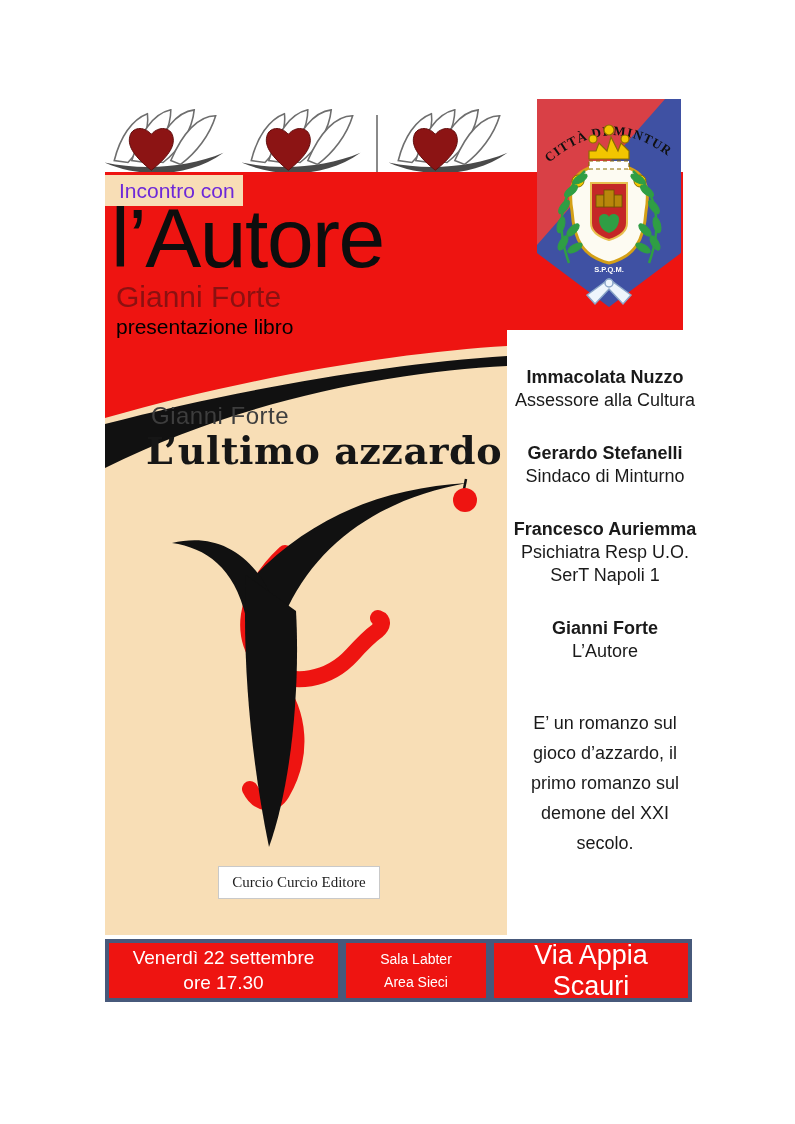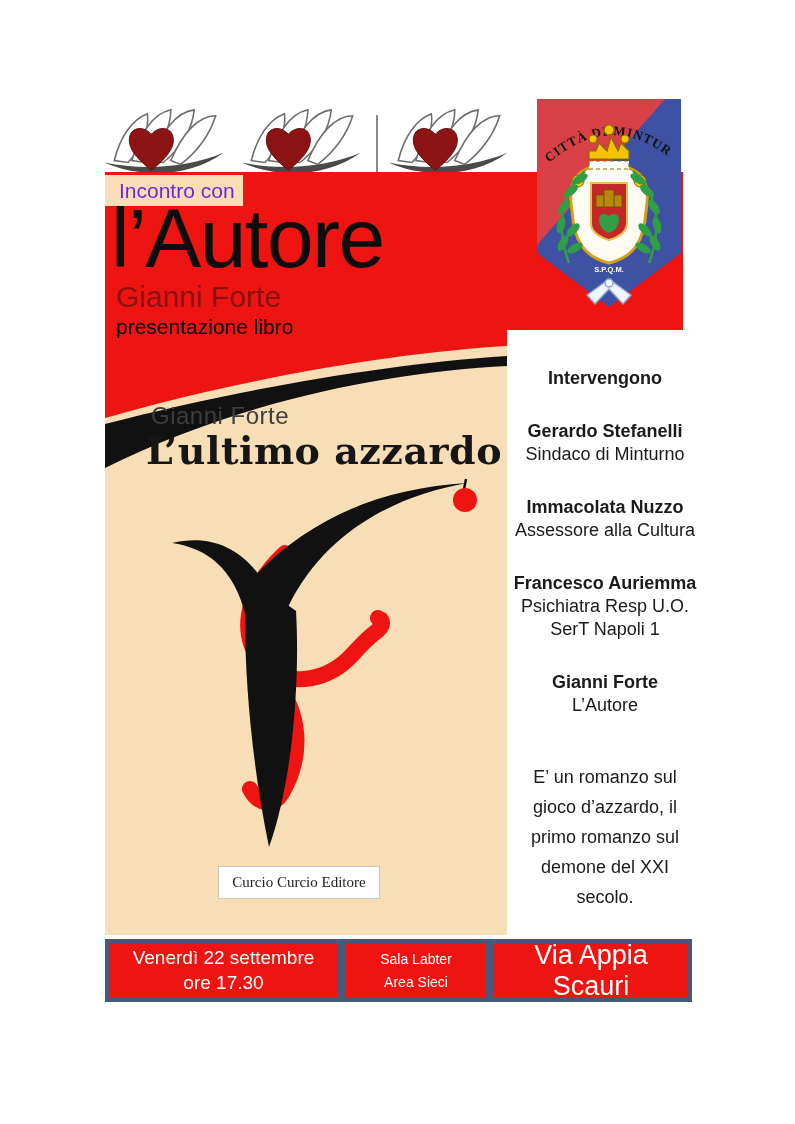--- a/index.html
+++ b/index.html
@@ -173,29 +173,28 @@
       <path d="M314,34 L316,24" stroke="#111111" stroke-width="2.5" fill="none"></path>
       <circle cx="315" cy="45" r="12" fill="#ee1411"></circle>
     </svg>
 
     <div class="publisher">
       <span>Curcio Curcio Editore</span>
     </div>
   </div>
 
   <div class="speakers">
-    <div class="speakers-heading">Intervengono</div>
-
+
+    <div class="speaker">
+      <div class="name">Immacolata Nuzzo</div>
+      <div class="role">Assessore alla Cultura</div>
+    </div>
     <div class="speaker">
       <div class="name">Gerardo Stefanelli</div>
       <div class="role">Sindaco di Minturno</div>
-    </div>
-    <div class="speaker">
-      <div class="name">Immacolata Nuzzo</div>
-      <div class="role">Assessore alla Cultura</div>
     </div>
     <div class="speaker">
       <div class="name">Francesco Auriemma</div>
       <div class="role">Psichiatra Resp U.O. SerT Napoli 1</div>
     </div>
     <div class="speaker">
       <div class="name">Gianni Forte</div>
       <div class="role">L’Autore</div>
     </div>
 

